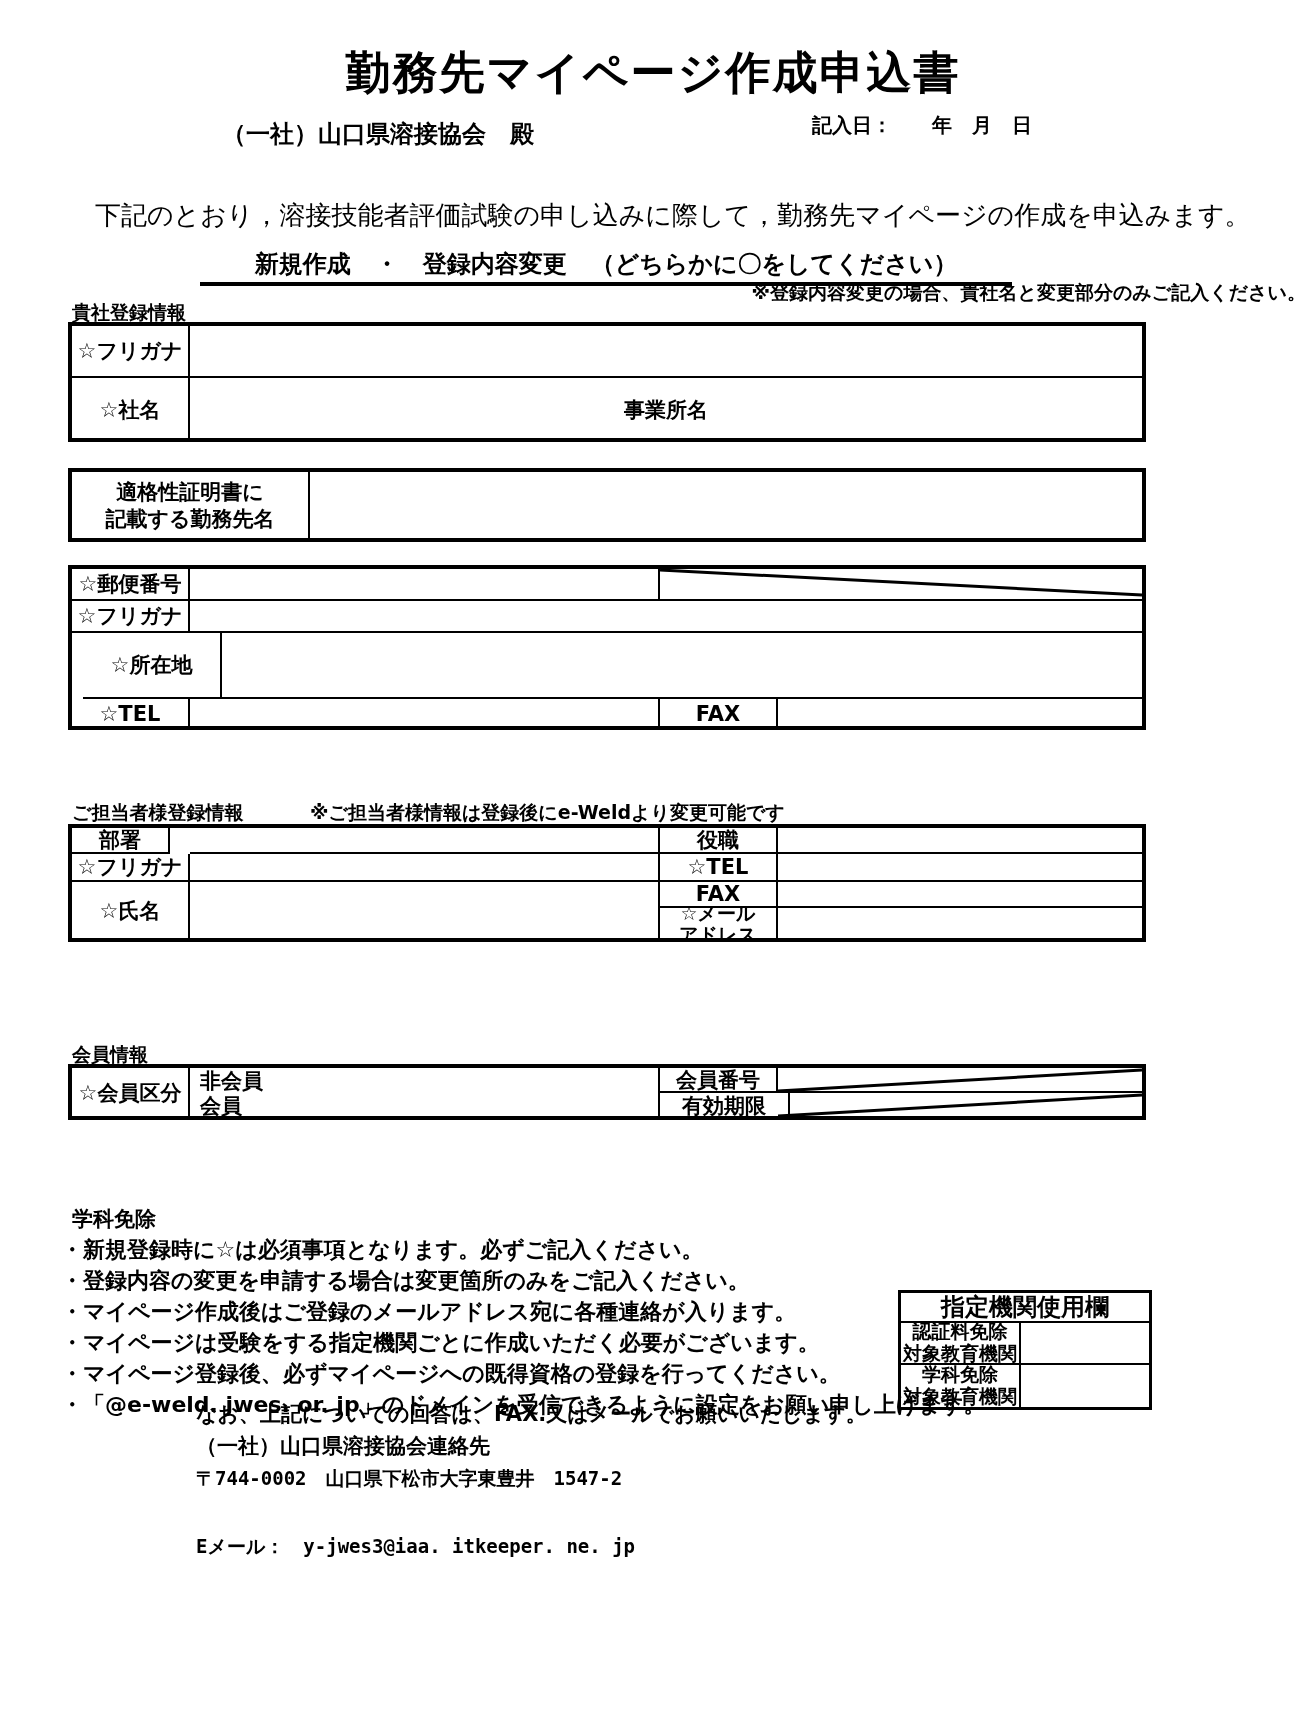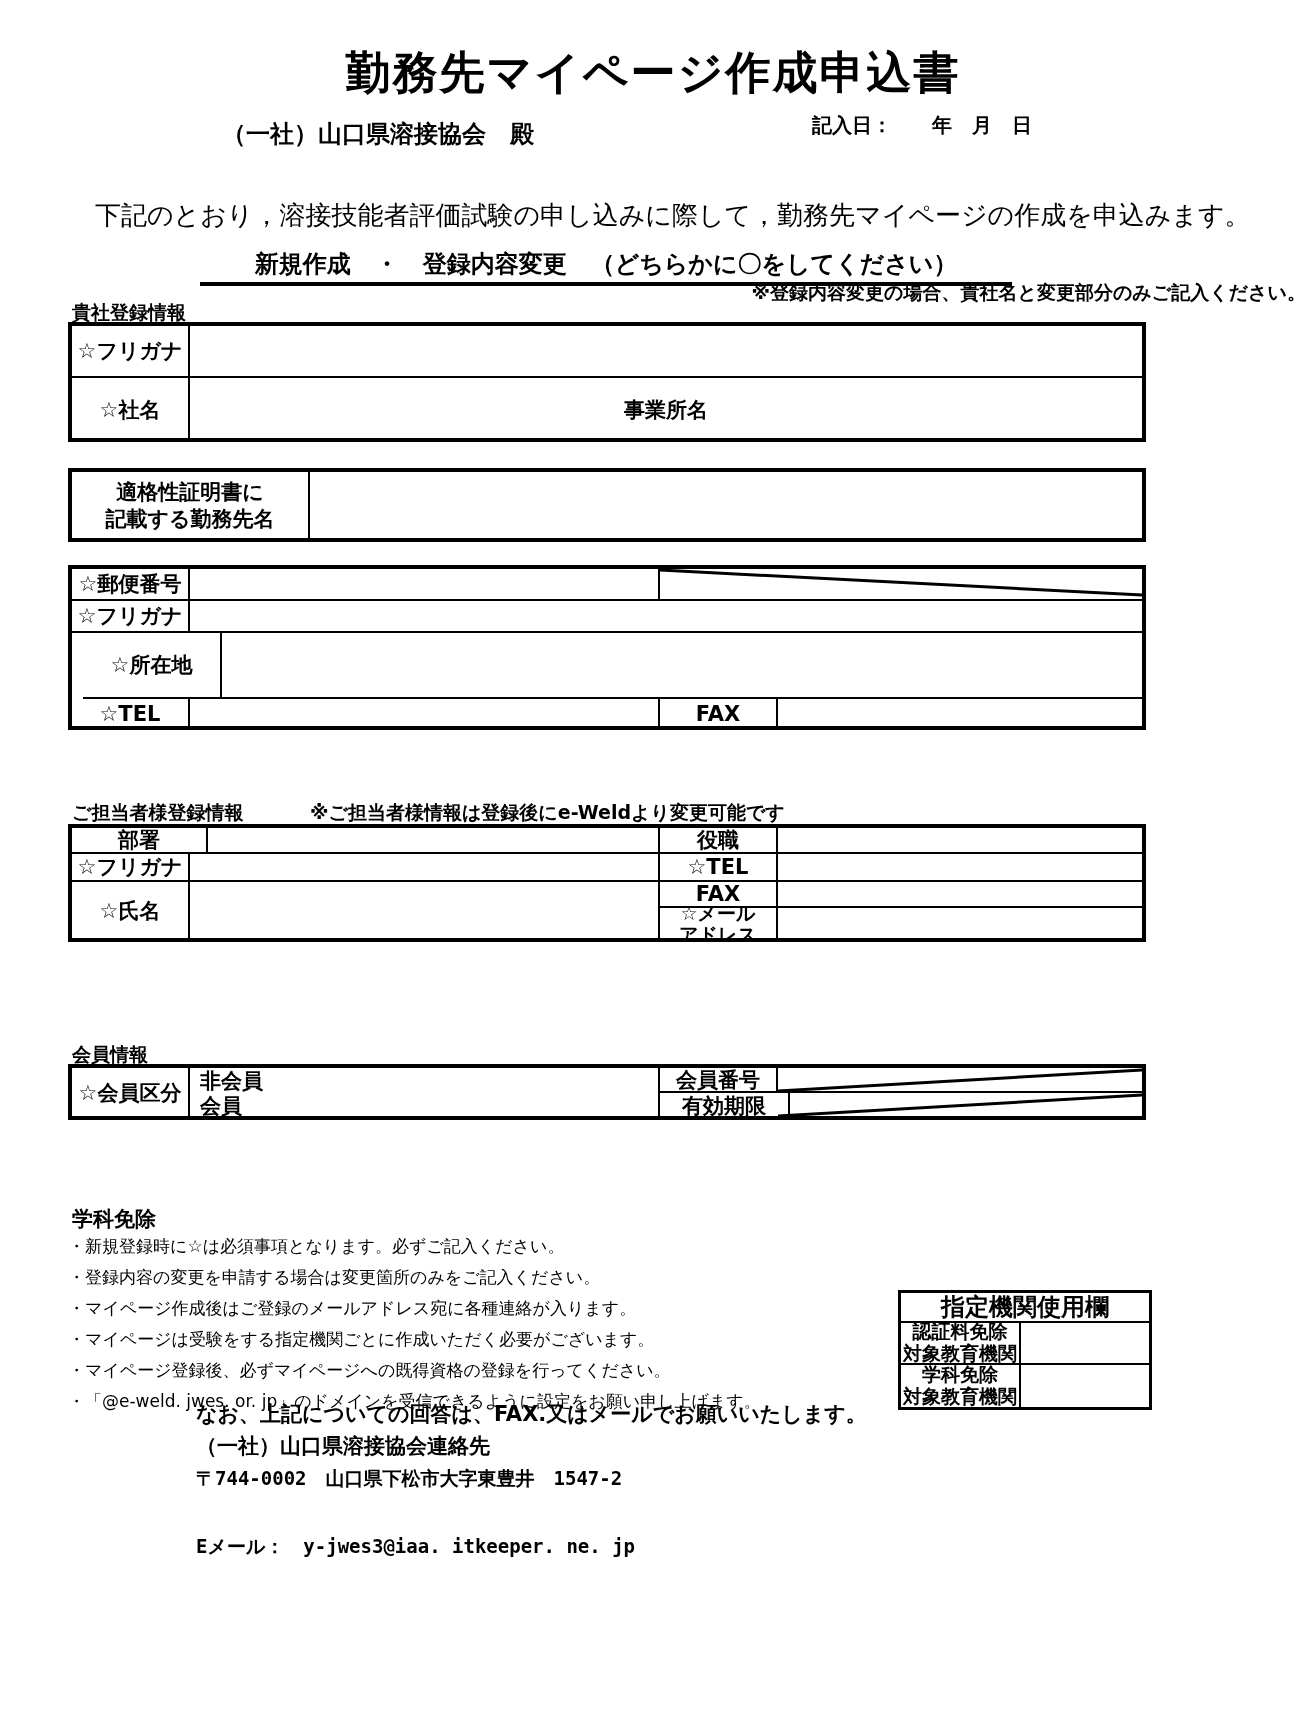--- a/index.html
+++ b/index.html
@@ -123,23 +123,23 @@
   
   .notes-title {
     position: absolute;
     top: 1205px;
     left: 72px;
     font-size: 21px;
     font-weight: bold;
   }
   .note-item {
     position: absolute;
-    left: 68px;
-    font-size: 17px;
-    font-weight: normal;
+    left: 61px;
+    font-size: 22px;
+    font-weight: bold;
     white-space: pre;
   }
 
   
   .foot-lead {
     position: absolute;
     top: 1400px;
     left: 196px;
     font-size: 21px;
     font-weight: bold;
@@ -218,21 +218,21 @@
     <div class="cell bdr-r" style="top:130px; left:118px; width:470px; height:29px;"></div>
     <div class="cell bdr-r" style="top:130px; left:588px; width:118px; height:29px;">FAX</div>
     <div class="cell" style="top:130px; left:706px; width:364px; height:29px;"></div>
   </div>
 
   <div class="section-cap" style="top:800px; left:72px;">ご担当者様登録情報</div>
   <div class="section-cap" style="top:800px; left:310px;">※ご担当者様情報は登録後にe-Weldより変更可能です</div>
 
   <div class="tbl" style="top:824px; left:68px; width:1078px; height:118px;">
 
-    <div class="cell bdr-r bdr-b" style="top:0; left:0; width:136px; height:26px;">部署</div>
+    <div class="cell bdr-r bdr-b" style="top:0; left:0; width:98px; height:26px;">部署</div>
     <div class="cell bdr-r bdr-b" style="top:0; left:118px; width:470px; height:26px;"></div>
     <div class="cell bdr-r bdr-b" style="top:0; left:588px; width:118px; height:26px;">役職</div>
     <div class="cell bdr-b" style="top:0; left:706px; width:364px; height:26px;"></div>
 
     <div class="cell bdr-r bdr-b" style="top:26px; left:0; width:118px; height:28px;">☆フリガナ</div>
     <div class="cell bdr-r bdr-b" style="top:26px; left:118px; width:470px; height:28px;"></div>
     <div class="cell bdr-r bdr-b" style="top:26px; left:588px; width:118px; height:28px;">☆TEL</div>
     <div class="cell bdr-b" style="top:26px; left:706px; width:364px; height:28px;"></div>
 
     <div class="cell bdr-r" style="top:54px; left:0; width:118px; height:58px;">☆氏名</div>

